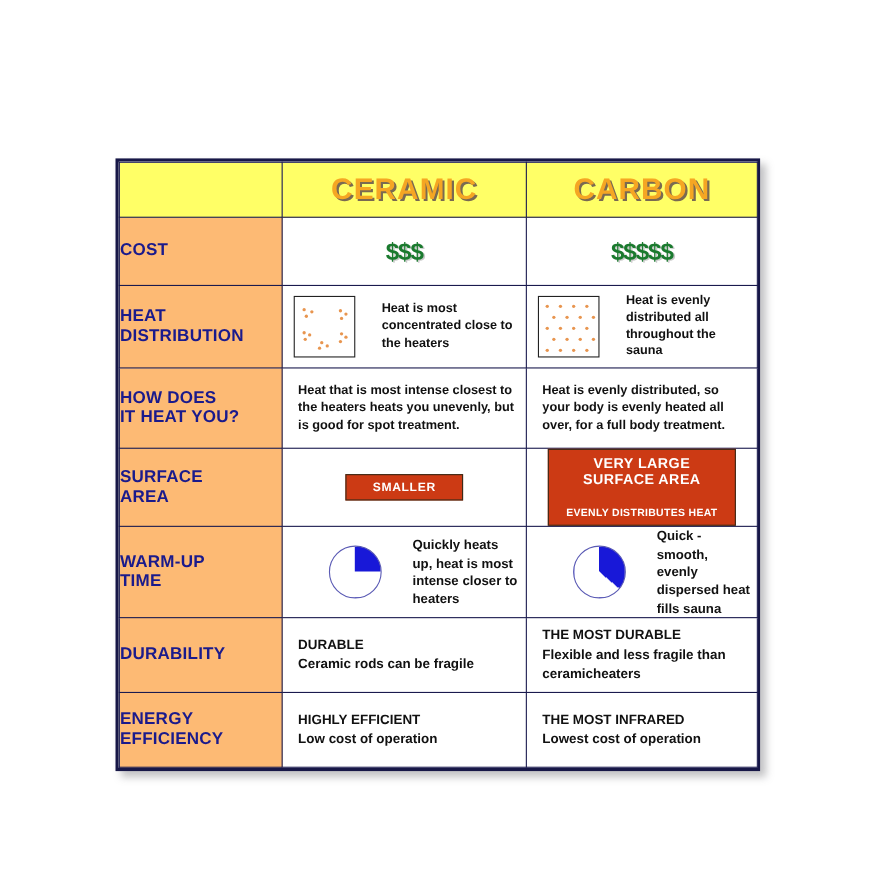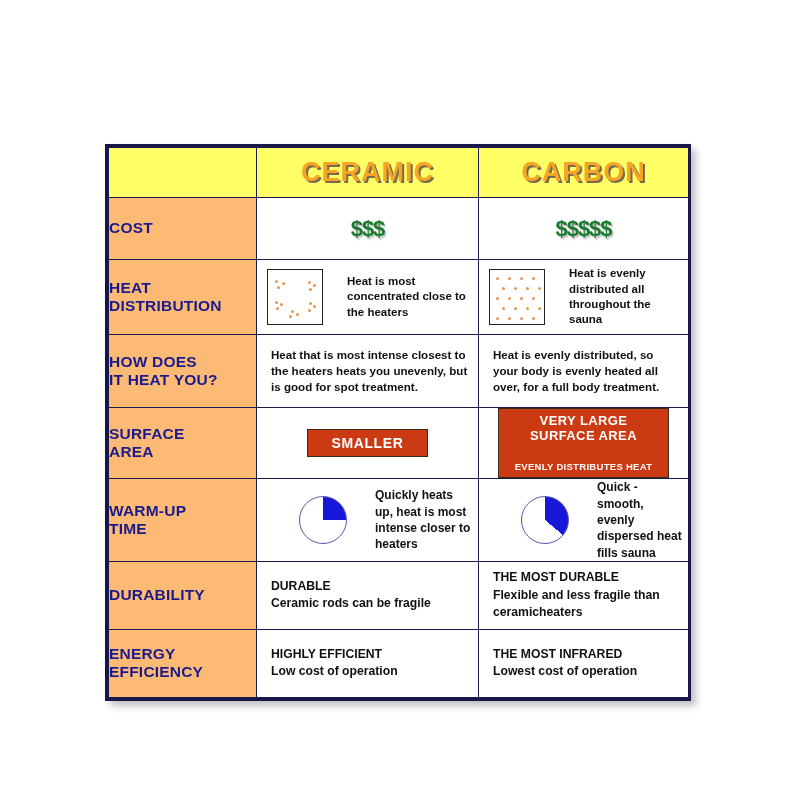--- a/index.html
+++ b/index.html
@@ -159,21 +159,21 @@
   .badge {
     background: #cc3a14;
     border: 1.5px solid #3a2a18;
     color: #ffffff;
     font-weight: bold;
     text-align: center;
     box-sizing: border-box;
   }
   .badge.small {
     padding: 5px 24px;
-    font-size: 14px;
+    font-size: 11px;
     letter-spacing: 0.6px;
   }
   .badge.big {
     padding: 4px 16px 5px;
     font-size: 13px;
     line-height: 1.16;
     letter-spacing: 0.4px;
   }
   .badge.big .sub {
     display: block;

